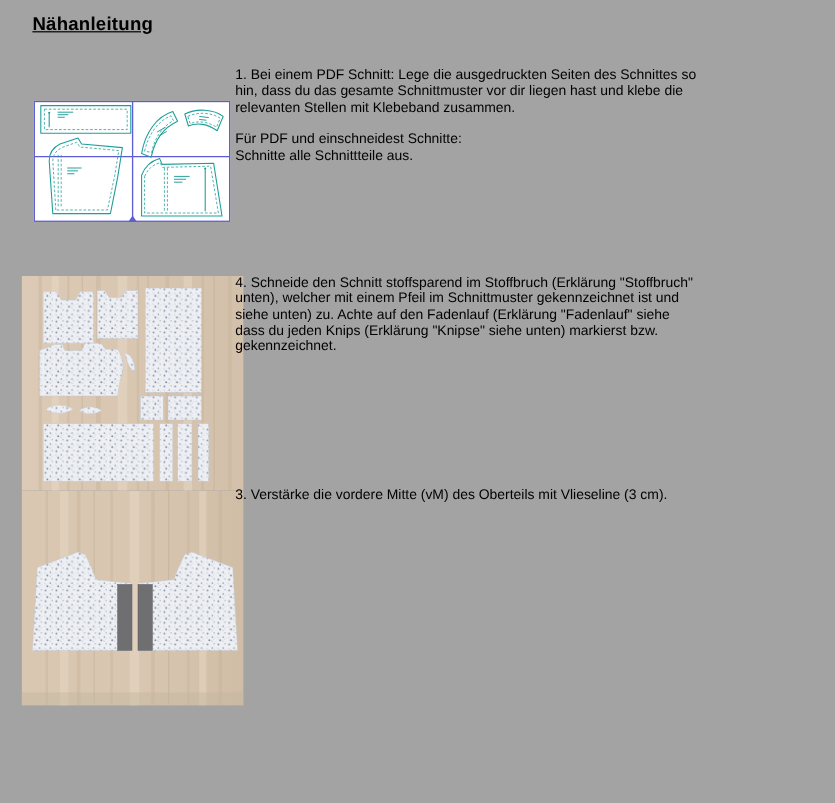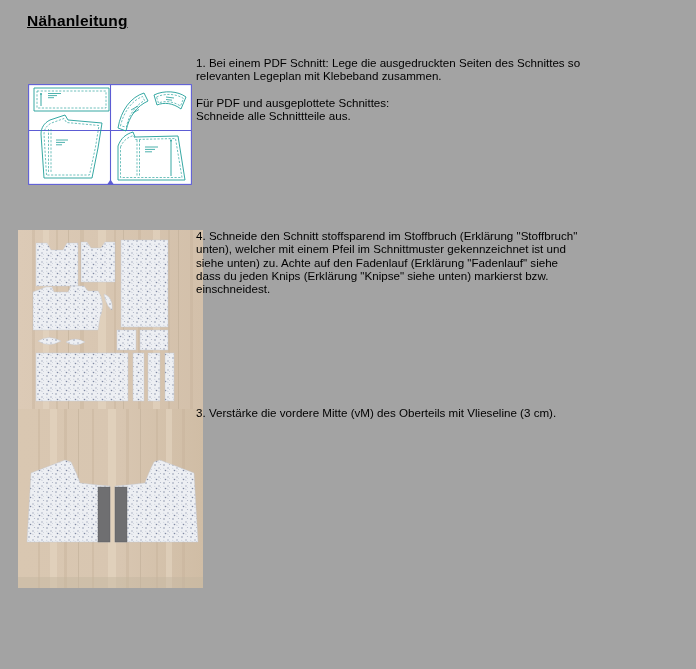--- a/index.html
+++ b/index.html
@@ -87,25 +87,26 @@
         <line class="tlt" x1="117" y1="63" x2="130" y2="63"></line>
         <line class="tlt" x1="117" y1="65.4" x2="127" y2="65.4"></line>
         <line class="tlt" x1="117" y1="67.8" x2="124" y2="67.8"></line>
       </g>
     </svg>
   </div>
 
   <div class="textblock" id="block1">
     <div class="para">
       <div class="line">1. Bei einem PDF Schnitt: Lege die ausgedruckten Seiten des Schnittes so</div>
-      <div class="line">relevanten Legeplan mit Klebeband zusammen.</div>
-    </div>
-    <div class="para">
-      <div class="line">Für PDF und ausgeplottete Schnittes:</div>
-      <div class="line">Schneide alle Schnittteile aus.</div>
+      <div class="line">hin, dass du das gesamte Schnittmuster vor dir liegen hast und klebe die</div>
+      <div class="line">relevanten Stellen mit Klebeband zusammen.</div>
+    </div>
+    <div class="para">
+      <div class="line">Für PDF und einschneidest Schnitte:</div>
+      <div class="line">Schnitte alle Schnittteile aus.</div>
     </div>
   </div>
 
   <div class="imgbox" id="photo2-box">
     <svg width="185" height="179" viewBox="0 0 185 179">
       <defs>
         <pattern id="fab2" width="9" height="9" patternUnits="userSpaceOnUse">
           <rect width="9" height="9" fill="var(--fabric_base,#edeff3)"></rect>
           <circle cx="2" cy="2" r="0.8" fill="var(--fabric_speckle,#8d97ad)"></circle>
           <circle cx="6" cy="5" r="0.7" fill="#9aa3b8"></circle>
@@ -158,21 +159,21 @@
       </g>
     </svg>
   </div>
 
   <div class="textblock" id="block2">
     <div class="para">
       <div class="line">4. Schneide den Schnitt stoffsparend im Stoffbruch (Erklärung "Stoffbruch"</div>
       <div class="line">unten), welcher mit einem Pfeil im Schnittmuster gekennzeichnet ist und</div>
       <div class="line">siehe unten) zu. Achte auf den Fadenlauf (Erklärung "Fadenlauf" siehe</div>
       <div class="line">dass du jeden Knips (Erklärung "Knipse" siehe unten) markierst bzw.</div>
-      <div class="line">einschneidest.</div>
+      <div class="line">gekennzeichnet.</div>
     </div>
   </div>
 
   <div class="imgbox" id="photo3-box">
     <svg width="185" height="179" viewBox="0 0 185 179">
       <defs>
         <pattern id="fab3" width="9" height="9" patternUnits="userSpaceOnUse">
           <rect width="9" height="9" fill="var(--fabric_base,#edeff3)"></rect>
           <circle cx="2" cy="2" r="0.8" fill="var(--fabric_speckle,#8d97ad)"></circle>
           <circle cx="6" cy="5" r="0.7" fill="#9aa3b8"></circle>

